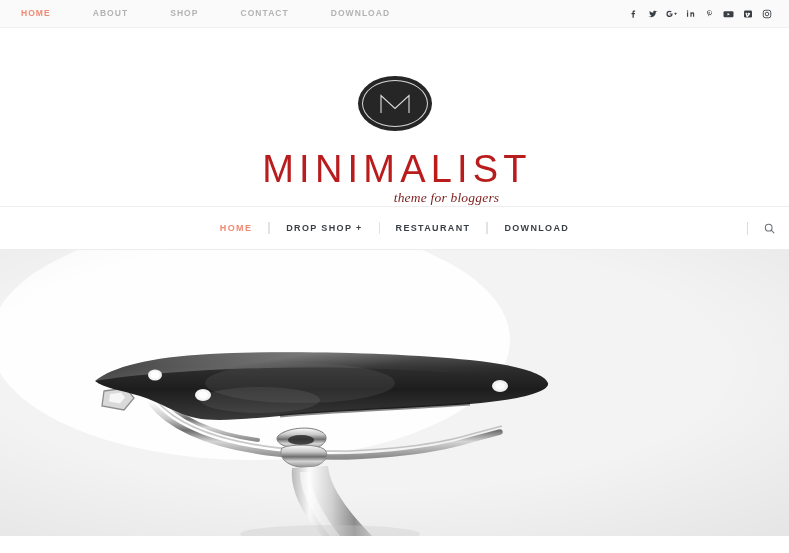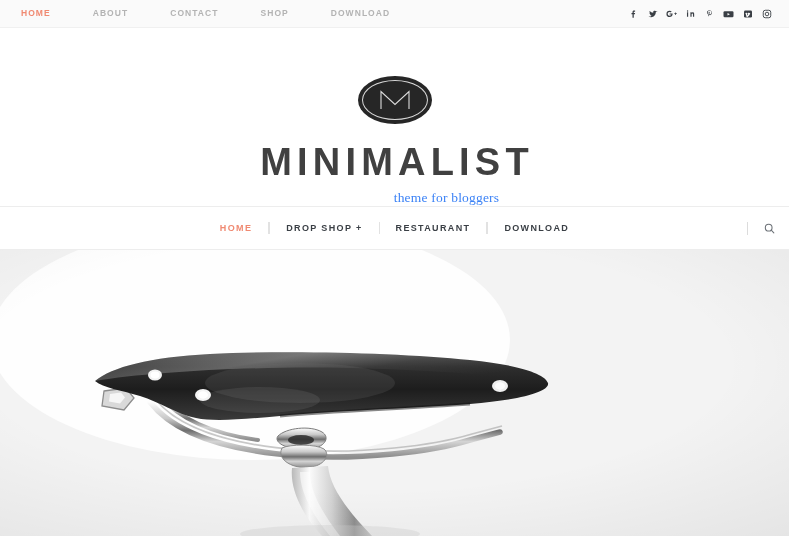--- a/index.html
+++ b/index.html
@@ -80,31 +80,32 @@
     position: absolute;
     left: 4px; top: 4px; right: 4px; bottom: 4px;
     border-radius: 50%;
     border: 1px solid rgba(255,255,255,0.82);
   }
   .logo-mark svg { position: relative; z-index: 2; display: block; }
 
   .brand-title {
     margin-top: 19px;
     font-size: 38px;
-    font-weight: 700;
+    font-weight: 400;
     letter-spacing: 5.2px;
-    color: #404040;
+    color: #b91c1c;
     line-height: 1;
     padding-left: 5px;
   }
   .brand-tagline {
-    margin-top: 9px;
+    margin-top: 2px;
     font-family: "Liberation Serif", serif;
+    font-style: italic;
     font-size: 13.5px;
-    color: #3b82f6;
+    color: #7f1d1d;
     letter-spacing: 0.2px;
     align-self: center;
     transform: translateX(52px);
   }
 
   
   .mainnav {
     height: 44px;
     border-top: 1px solid #ededed;
     border-bottom: 1px solid #ededed;
@@ -193,24 +194,24 @@
 
 <div class="topbar">
   <ul class="topnav">
     <li>
         <a class="active" href="#">HOME</a>
       </li>
     <li>
         <a href="#">ABOUT</a>
       </li>
     <li>
+        <a href="#">SHOP</a>
+      </li>
+    <li>
         <a href="#">CONTACT</a>
-      </li>
-    <li>
-        <a href="#">SHOP</a>
       </li>
     <li>
         <a href="#">DOWNLOAD</a>
       </li>
   </ul>
 
   <div class="social">
     <a class="si" href="#" aria-label="Facebook">
       <svg width="11" height="11" viewBox="0 0 24 24" fill="currentColor">
           <path d="M15.5 8.2h-2.2c-.3 0-.7.4-.7.9v1.7h2.9l-.4 2.6h-2.5V21H9.8v-7.6H7.6v-2.6h2.2V8.9c0-1.8 1.2-3.3 2.9-3.3h2.8v2.6z"></path>

